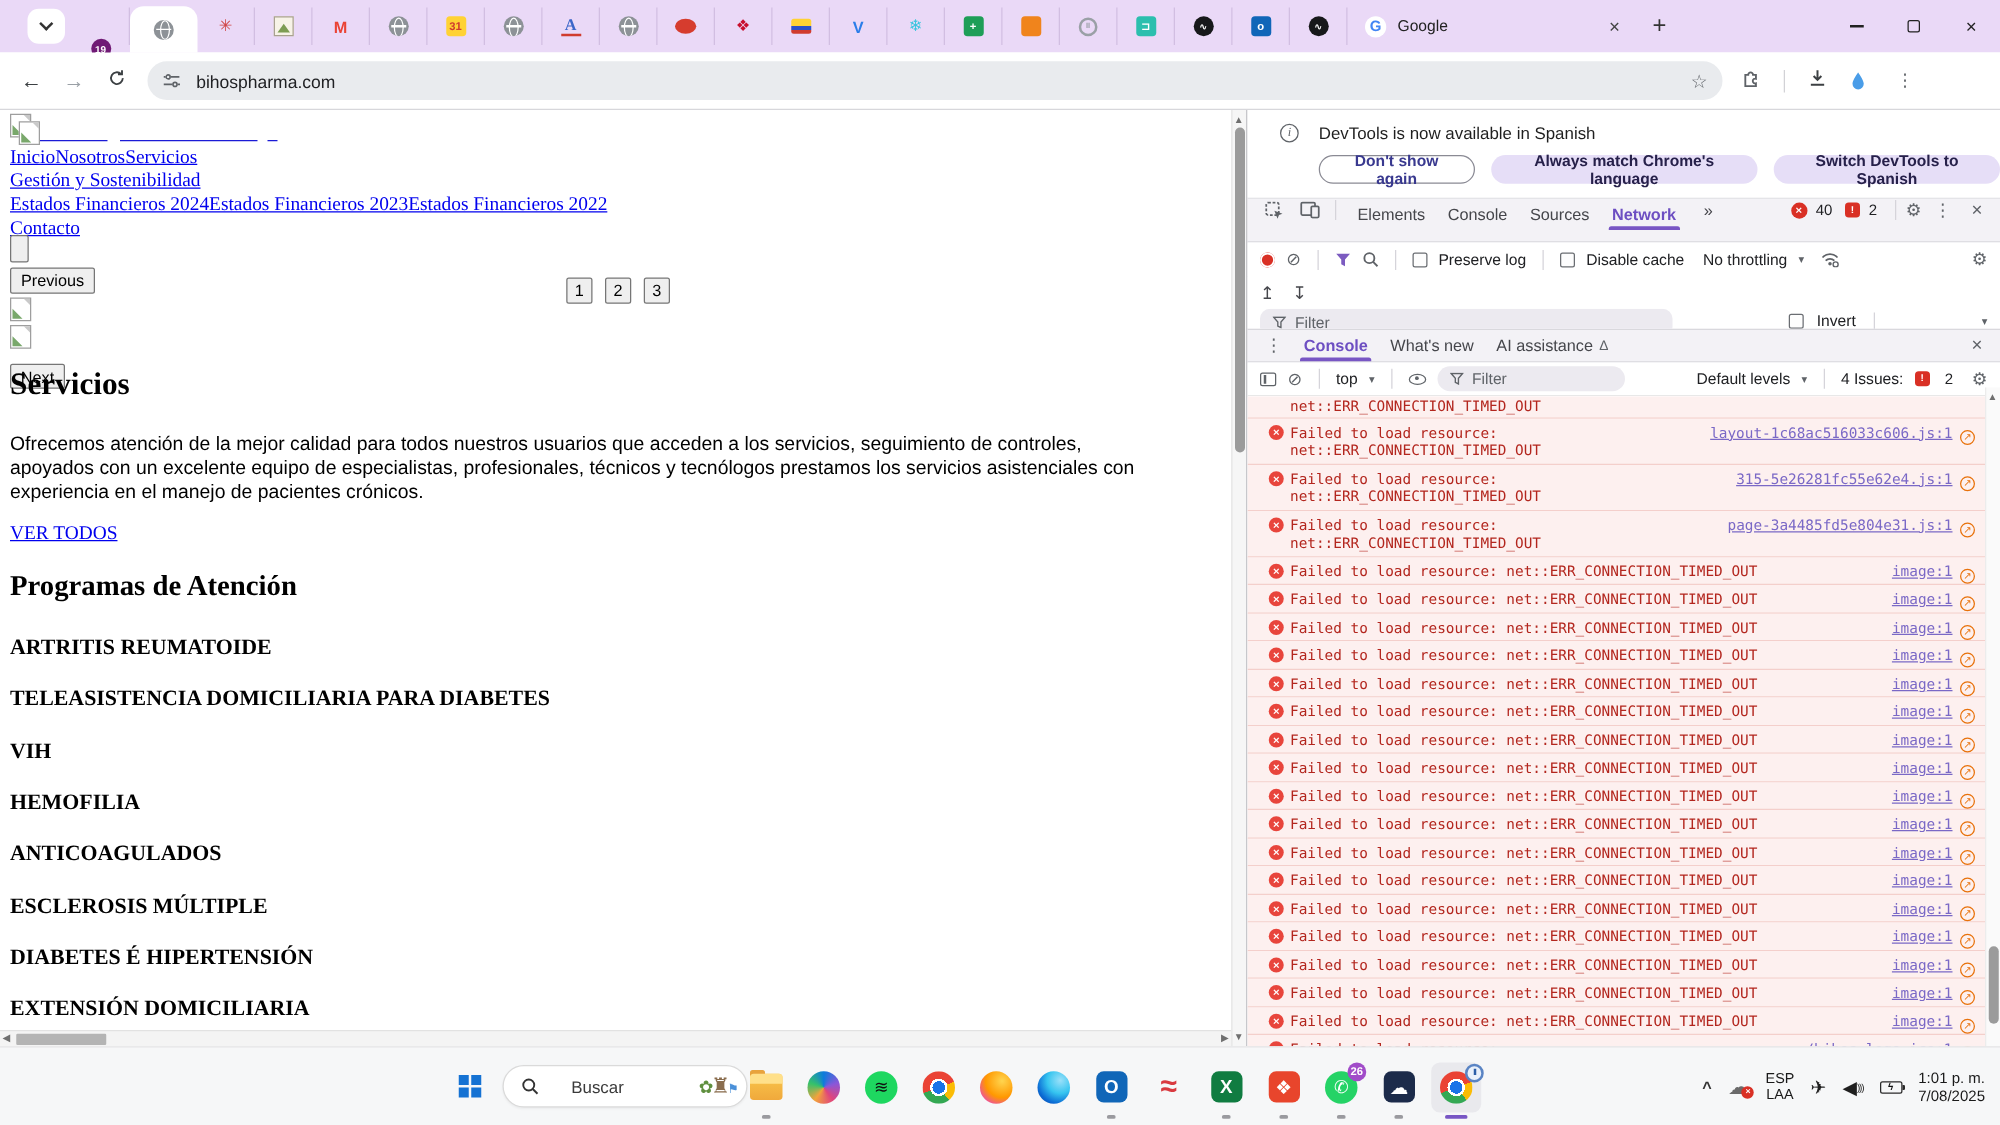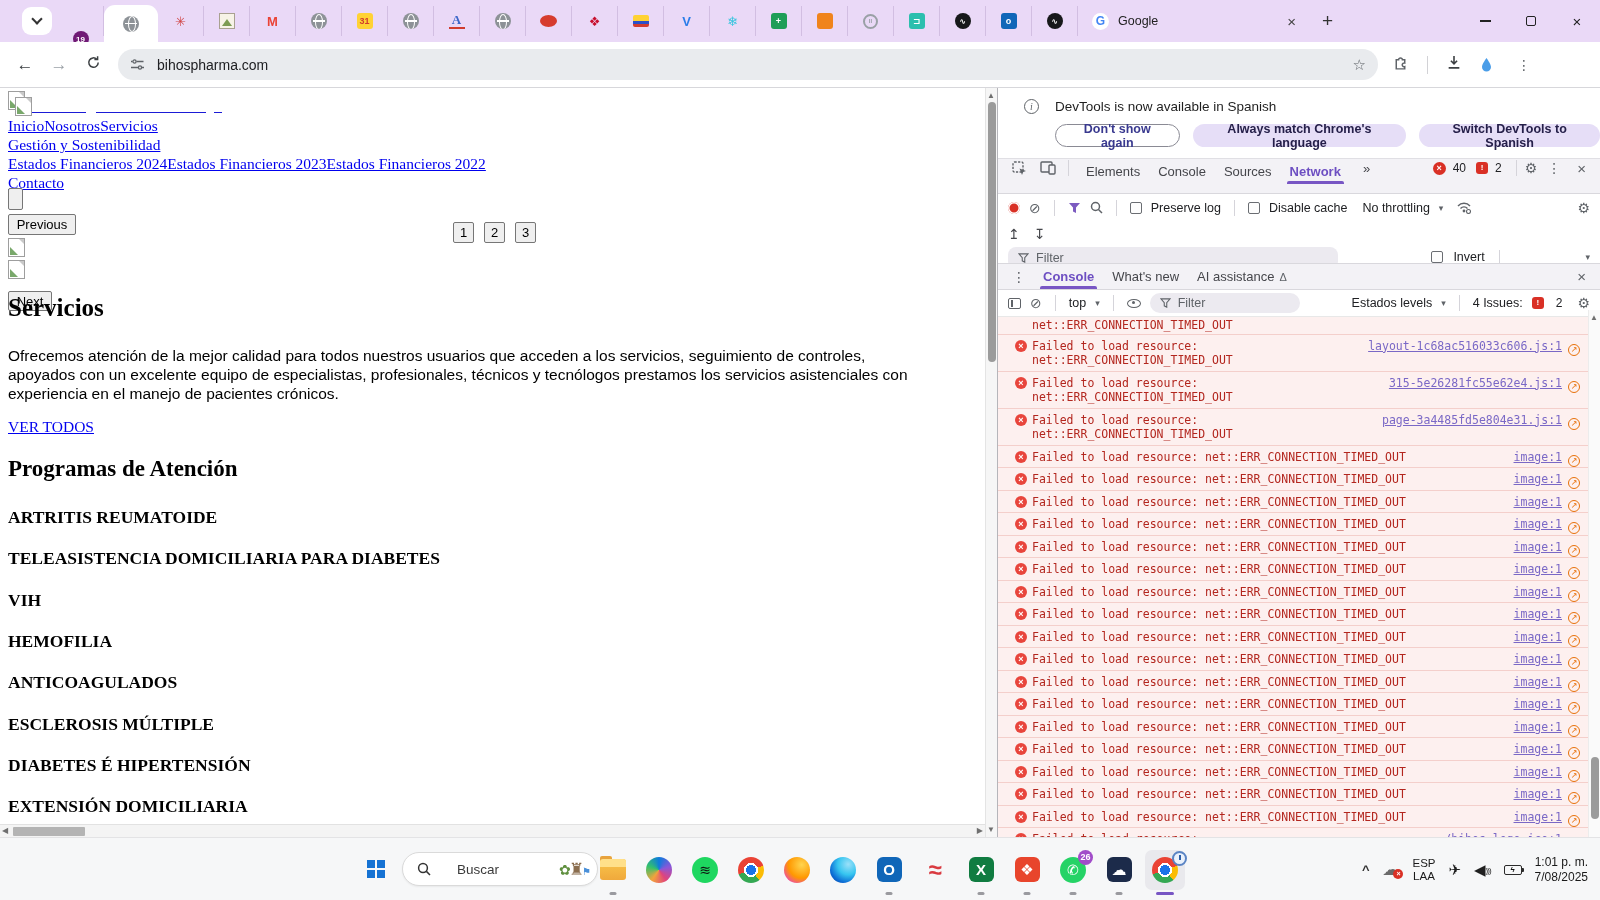--- a/index.html
+++ b/index.html
@@ -478,21 +478,21 @@
         <span class="caret">▾</span>
         <span class="vdiv"></span>
         <span class="eye"></span>
         <div class="cpill">
           <svg width="11" height="10" viewBox="0 0 13 12">
               <path d="M1 1h11L8 5.6V11L5 9.4V5.6z" fill="none" stroke="#5f6368" stroke-width="1.3"></path>
             </svg>
           <span>Filter</span>
         </div>
         <span class="spacer"></span>
-        <span class="lbl">Estados levels</span>
+        <span class="lbl">Default levels</span>
         <span class="caret">▾</span>
         <span class="vdiv"></span>
         <span class="lbl">4 Issues:</span>
         <span class="badge-iss">!</span>
         <span class="cnt">2</span>
         <span class="gear">⚙</span>
       </div>
 
       <div class="conarea">
         <div id="console-rows">

